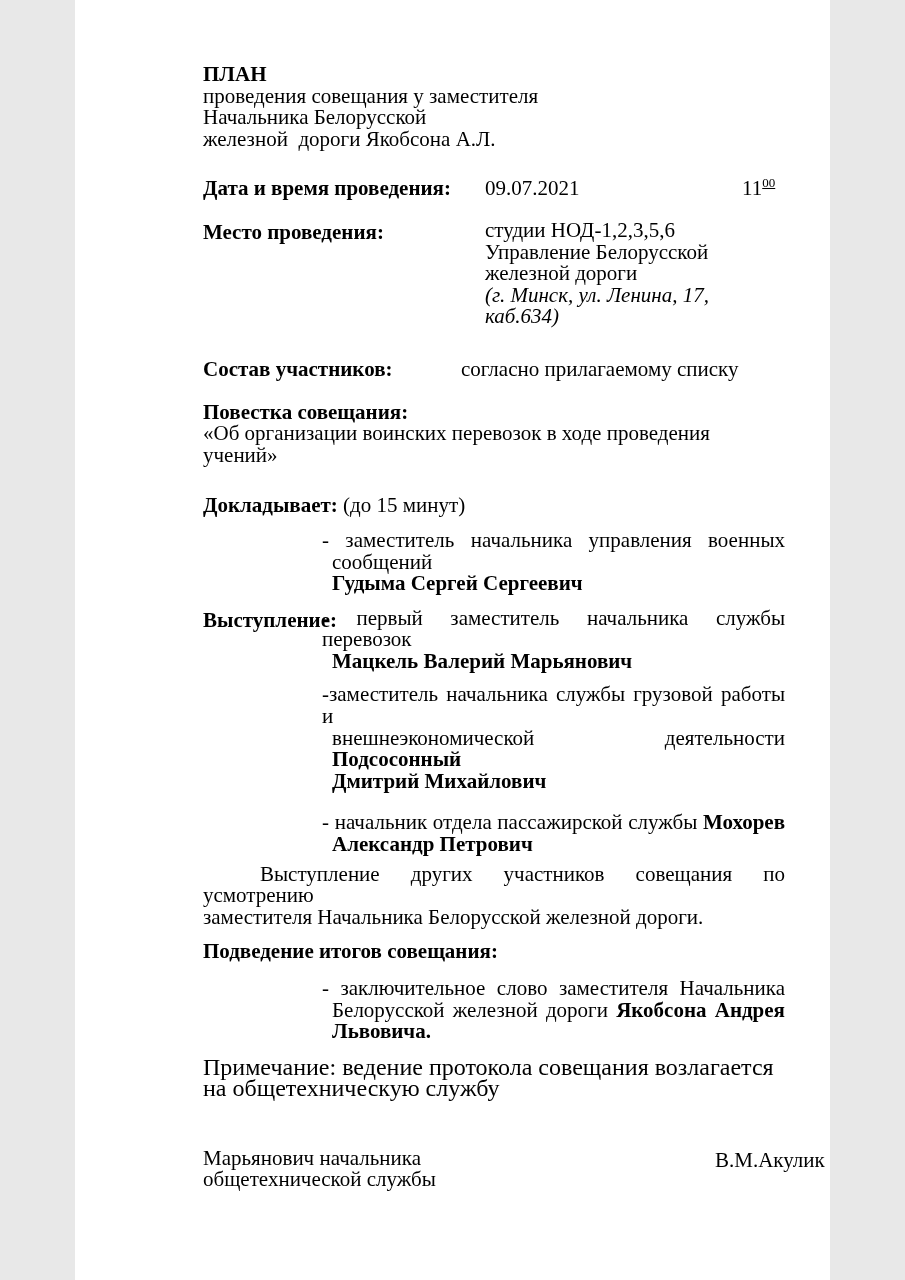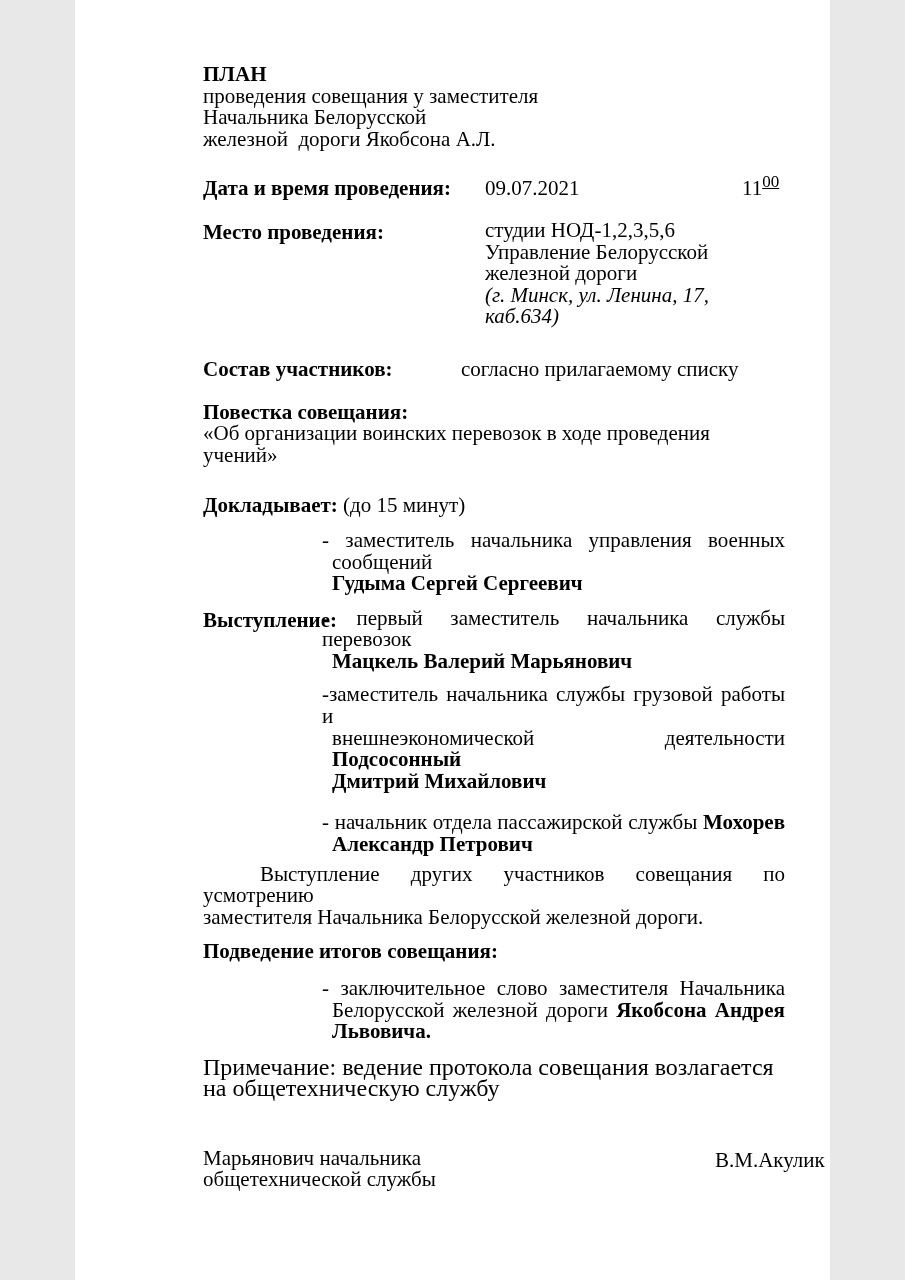--- a/index.html
+++ b/index.html
@@ -25,21 +25,21 @@
   
   .row{position:relative;}
   .abs{position:absolute;top:0;}
   .val-col{margin-left:282px;}          
   .val-col-part{margin-left:258px;}     
   
   .list-col{margin-left:119px;}
   .cont{padding-left:10px;}             
   .sup{
     vertical-align:super;
-    font-size:17px;
+    font-size:13px;
     text-decoration:underline;
     line-height:0;
   }
   .note-line{font-size:24px;line-height:21px;}
   
   .mt-date{margin-top:28px;}
   .mt-place{margin-top:20px;}
   .mt-part{margin-top:31px;}
   .mt-agenda{margin-top:21px;}
   .mt-report{margin-top:29px;}

